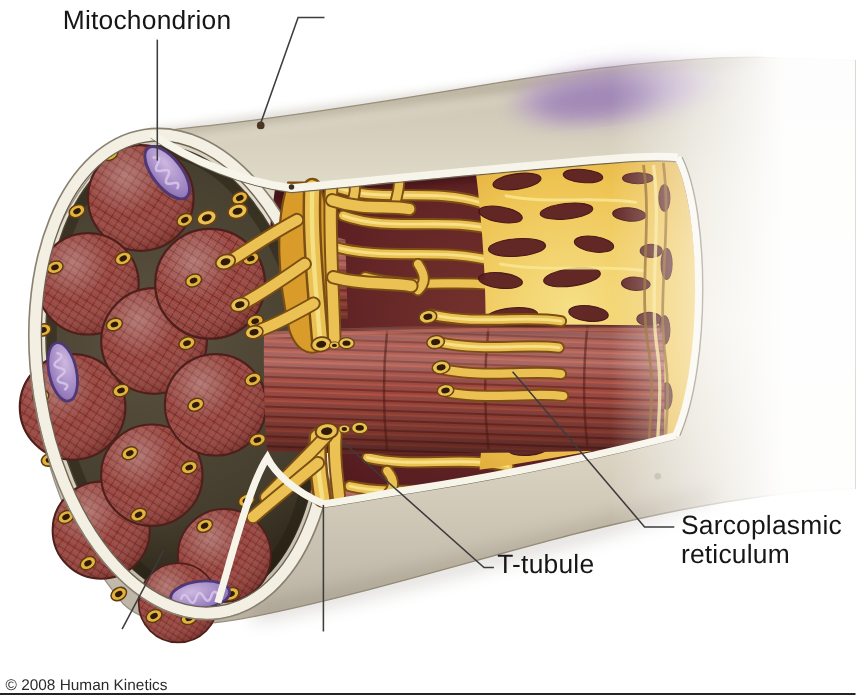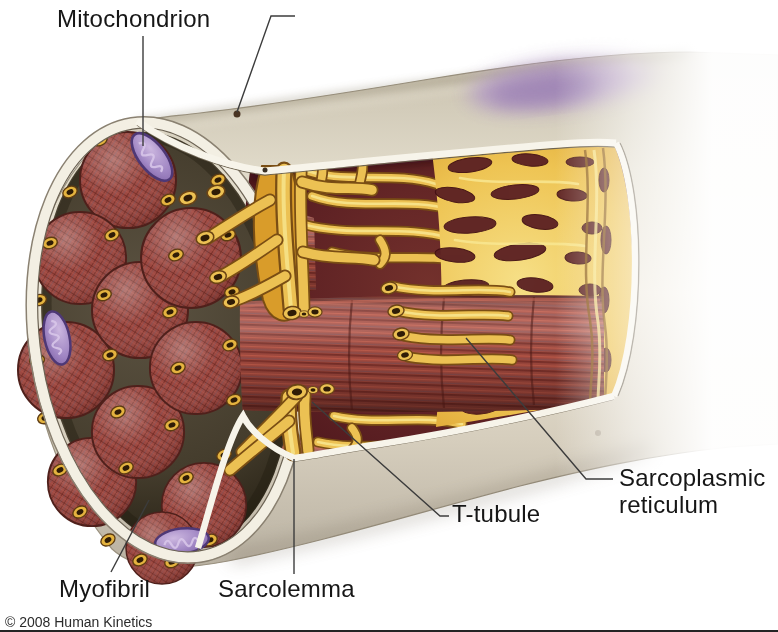--- a/index.html
+++ b/index.html
@@ -422,18 +422,16 @@
     <polyline class="leader" points="312,402 440,516 449,516"></polyline>
     <polyline class="leader" points="294,459 294,574"></polyline>
     <polyline class="leader" points="111,572 149,500"></polyline>
   </g>
 </svg>
 
 <div class="lbl" style="left:57px;top:6px;">Mitochondrion</div>
 <div class="lbl" style="left:452px;top:501px;">T-tubule</div>
 <div class="lbl" style="left:619px;top:465px;">Sarcoplasmic
 reticulum</div>
-<div class="lbl" style="left:218px;top:576px;">Sarcolemma</div>
-<div class="lbl" style="left:59px;top:576px;">Myofibril</div>
 <div class="credit">© 2008 Human Kinetics</div>
 <div class="bottom-rule"></div>
 
 </div>
 
 </body></html>

